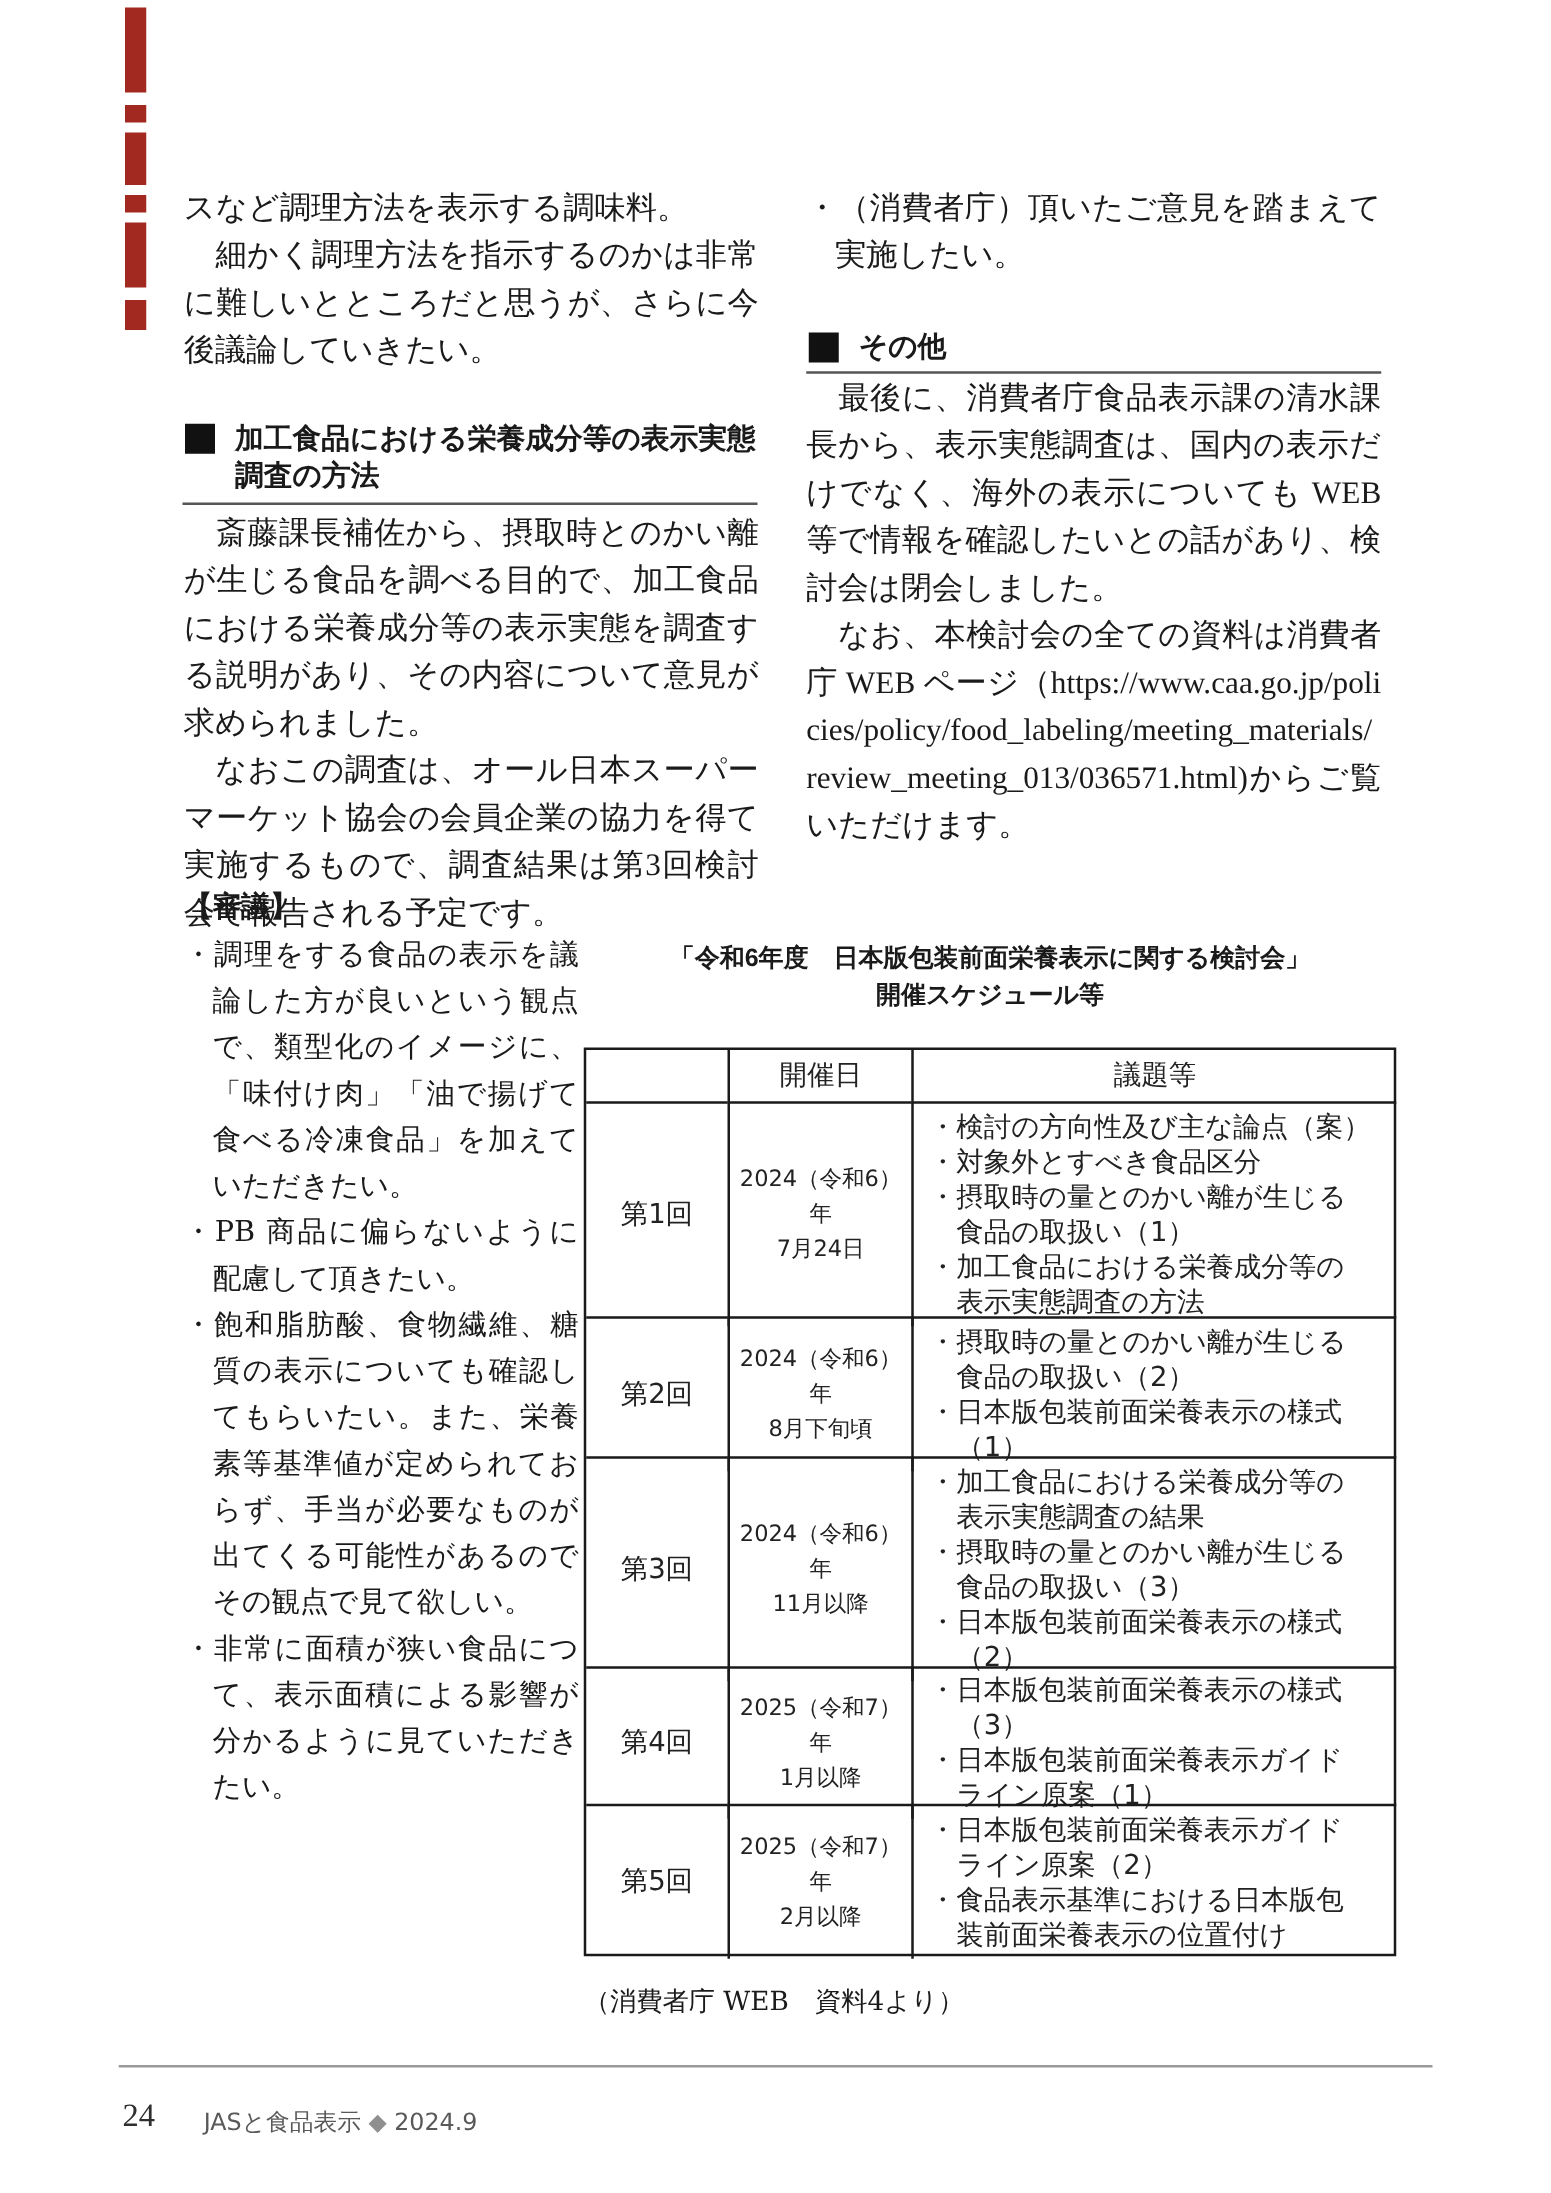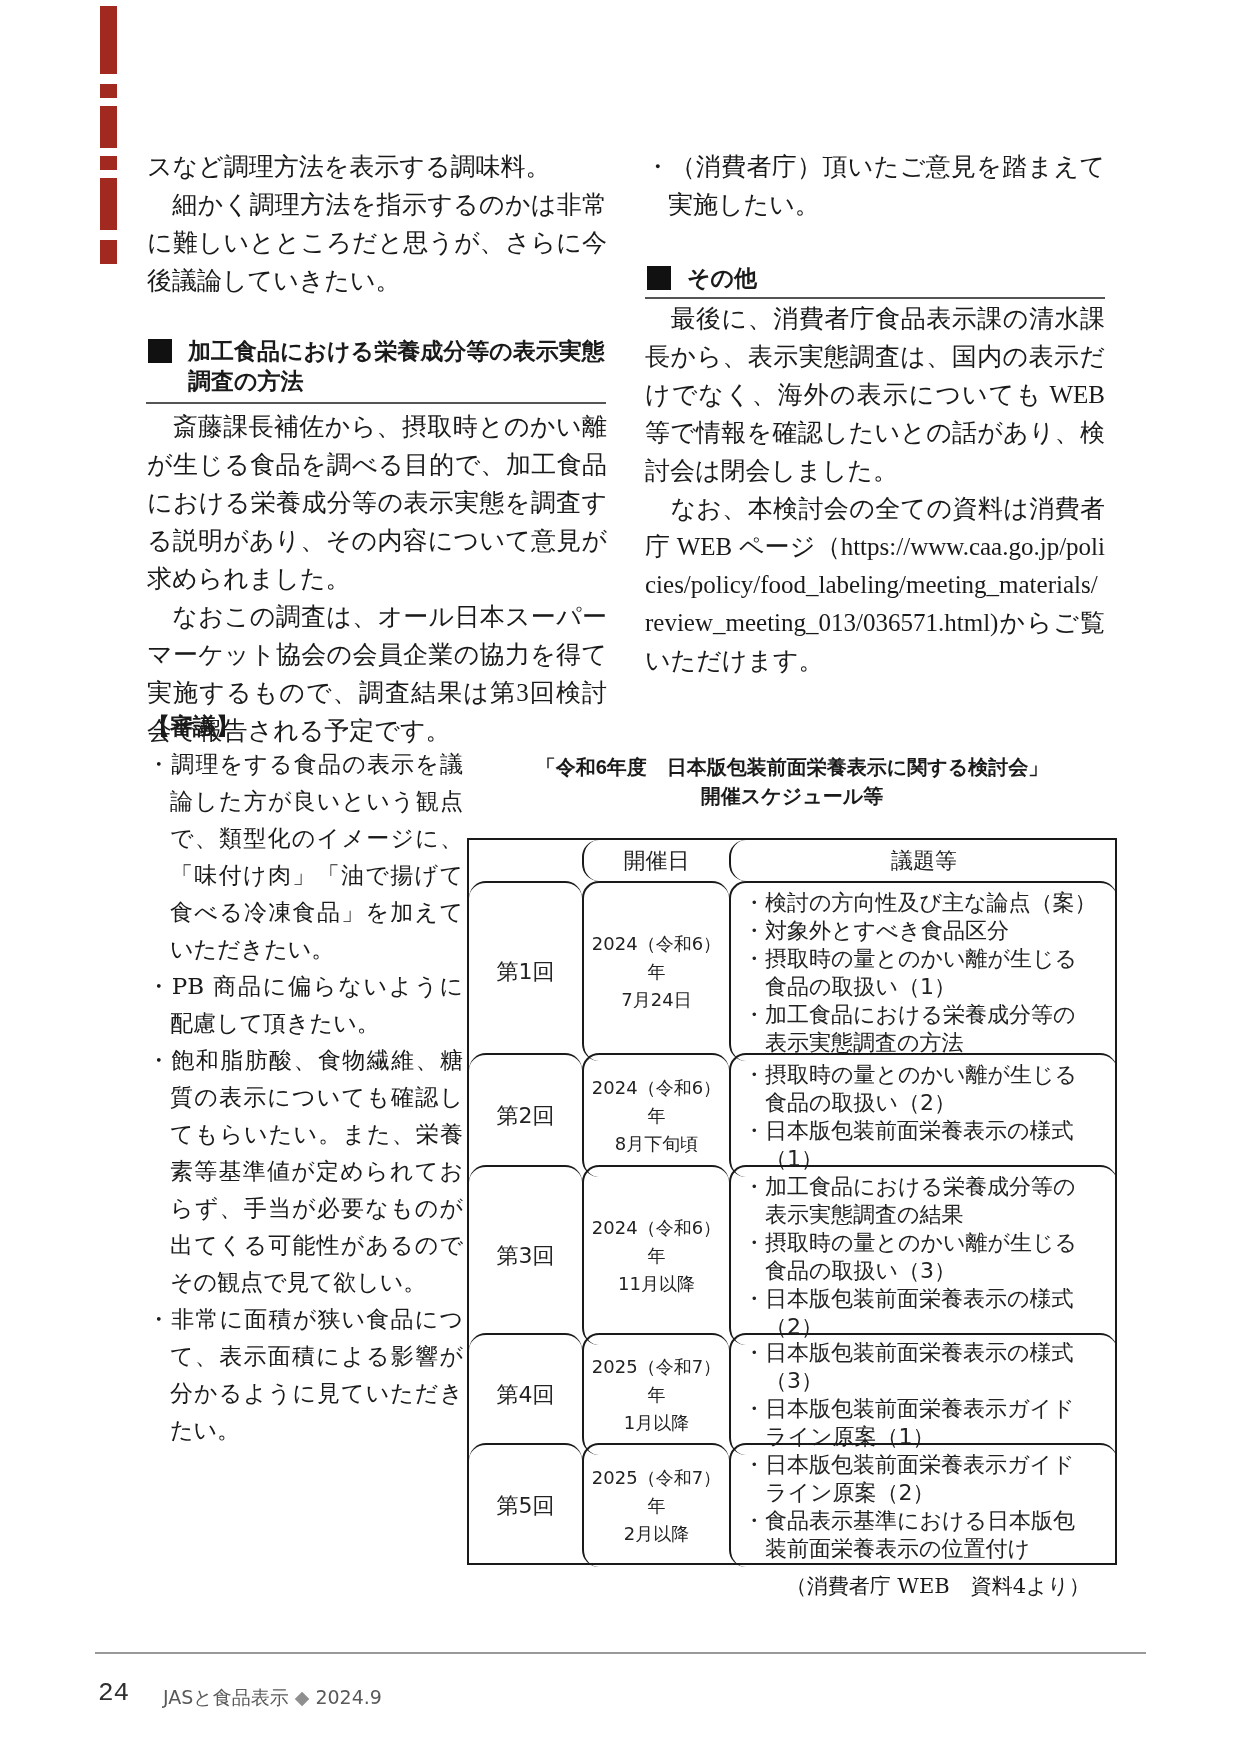--- a/index.html
+++ b/index.html
@@ -35,30 +35,30 @@
     font-family:Liberation Sans, sans-serif;
     font-weight:bold;font-size:20px;line-height:29px;
   }
   .stable{
     width:650px;border:2px solid #1a1a1a;box-sizing:border-box;
     font-family:"DejaVu Sans","Liberation Sans",sans-serif;
     font-size:22px;line-height:28px;color:#222;
   }
   .trow{display:grid;grid-template-columns:113px 147px 388px;box-sizing:border-box;}
   .trow + .trow > .cell{border-top:2px solid #1a1a1a;}
-  .cell{box-sizing:border-box;border-radius:17px;}
+  .cell{box-sizing:border-box;}
   .cell.c2,.cell.c3{border-left:2px solid #1a1a1a;}
   .cell.cc{display:flex;flex-direction:column;align-items:center;justify-content:center;text-align:center;}
   .cell.c3{padding:6px 20px 4px 12px;}
   .topic{padding-left:22px;text-indent:-22px;}
   .datecell{font-size:18px;}
-  .note{width:623px;text-align:right;font-size:21px;}
+  .note{width:623px;font-size:21px;margin-top:15px;}
   
   .f-rule{left:95px;top:1652px;width:1051px;height:2px;background:#999;}
-  .f-num{font-family:Liberation Mono, monospace;font-size:26px;color:#2f2f2f;}
+  .f-num{font-family:Liberation Serif, serif;font-size:26px;color:#2f2f2f;}
   .f-text{font-family:"DejaVu Sans","Liberation Sans",sans-serif;font-size:19px;color:#595959;}
   .f-diamond{color:#8f8f8f;padding:0 6px;}
 </style>
 </head>
 <body>
 
 <div>
   <div class="tabseg" style="top:6px;height:68px;"></div>
   <div class="tabseg" style="top:84px;height:14px;"></div>
   <div class="tabseg" style="top:106px;height:42px;"></div>

